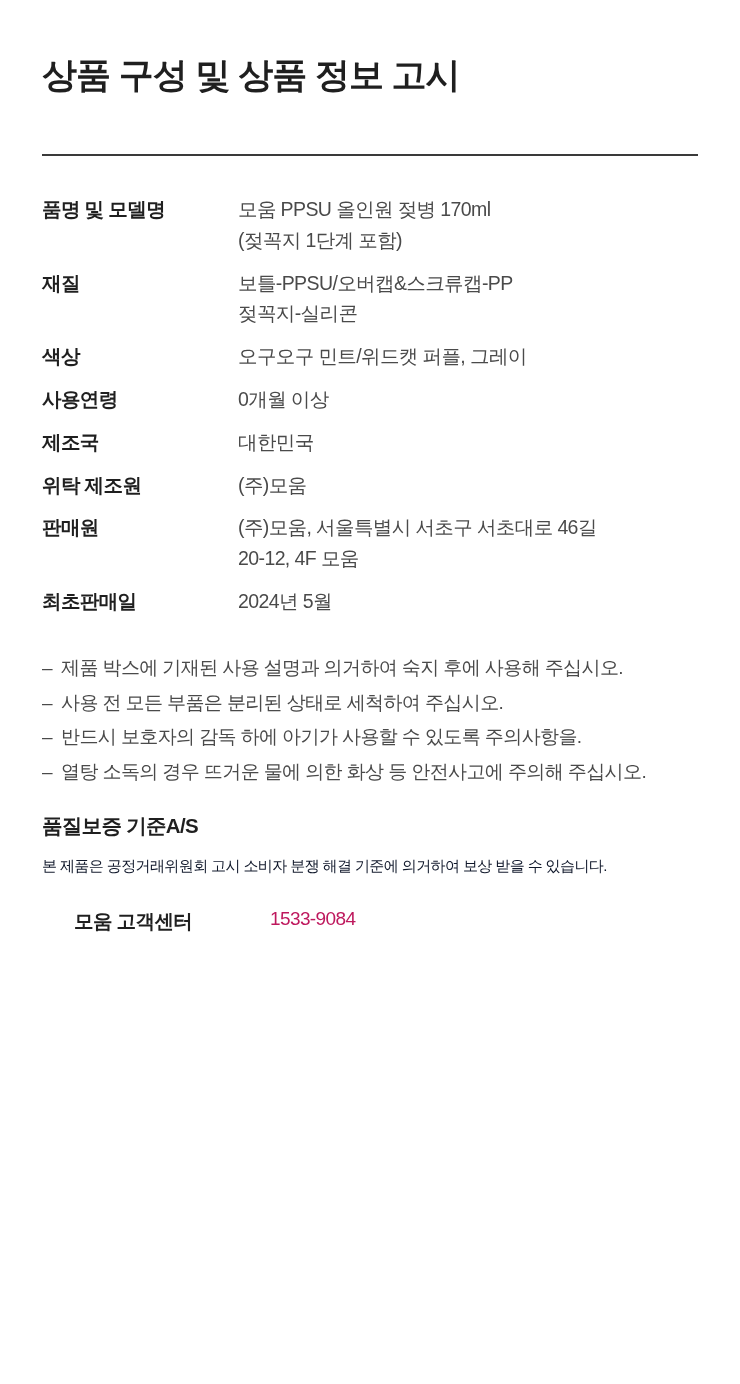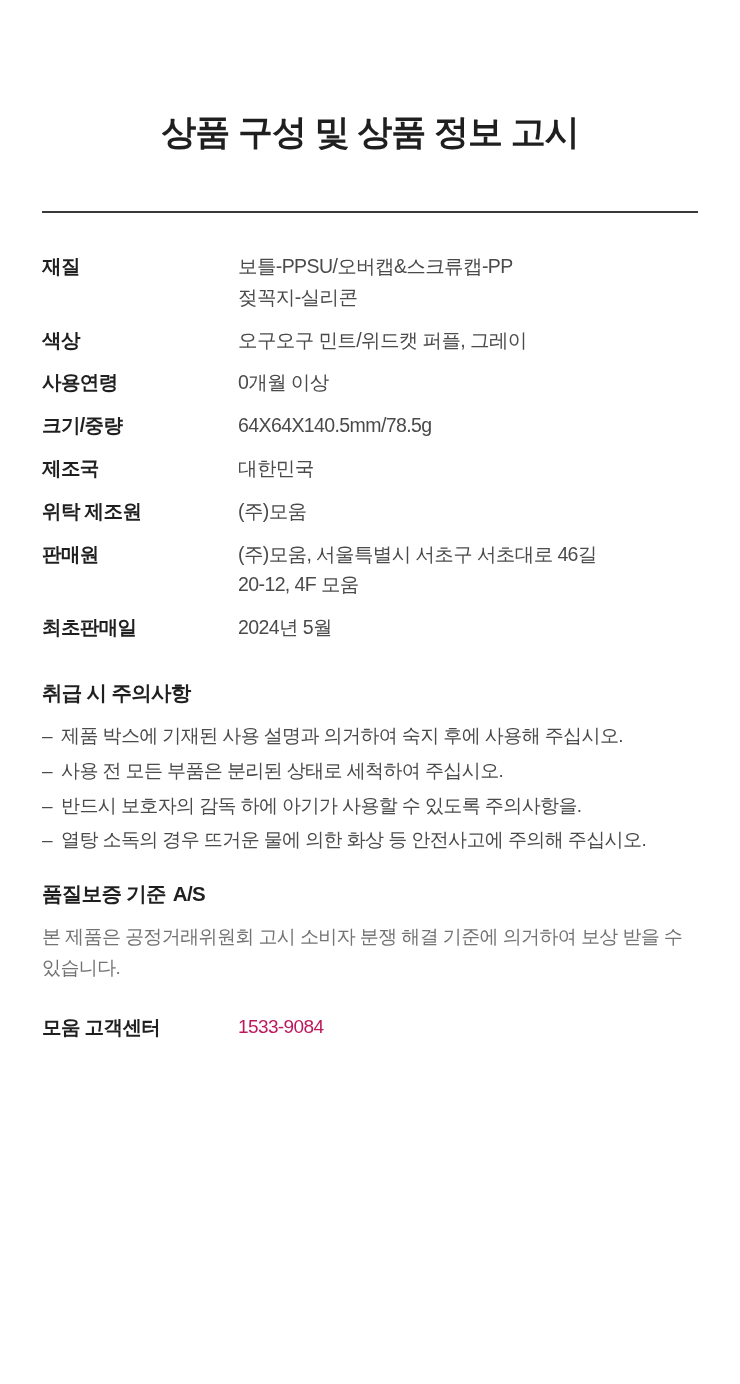--- a/index.html
+++ b/index.html
@@ -15,26 +15,26 @@
     -webkit-font-smoothing: antialiased;
   }
   .page {
     position: relative;
     width: 740px;
     height: 1384px;
     box-sizing: border-box;
     padding: 0 42px;
   }
   .doc-title {
-    text-align: center;
+    text-align: left;
     font-size: 35px;
     font-weight: 700;
     letter-spacing: -1px;
     color: #1f1f1f;
-    padding-top: 111px;
+    padding-top: 54px;
     line-height: 1.2;
   }
   .title-rule {
     margin-top: 58px;
     border-top: 2px solid #3a3a3a;
     width: 100%;
   }
   .spec-table {
     margin-top: 38px;
     width: 100%;
@@ -65,21 +65,20 @@
   }
   .section-heading {
     font-size: 20.5px;
     font-weight: 700;
     color: #1f1f1f;
     letter-spacing: -0.7px;
     margin-bottom: 14px;
   }
   .section-heading .as-tag {
     font-weight: 700;
-    margin-left: 7px;
   }
   .note-list {
     list-style: none;
     margin: 0;
     padding: 0;
   }
   .note-list li {
     font-size: 19px;
     line-height: 1.62;
     color: #4a4a4a;
@@ -87,29 +86,30 @@
     padding-left: 19px;
     position: relative;
     margin-bottom: 4px;
   }
   .note-list li .dash {
     position: absolute;
     left: 0;
     top: 0;
   }
   .body-text {
-    font-size: 19px;
+    font-size: 15px;
     line-height: 1.62;
-    color: #737373;
+    color: #0f172a;
     letter-spacing: -0.6px;
   }
   .contact-row {
     margin-top: 30px;
     display: flex;
-    align-items: center;
+    align-items: flex-start;
+    margin-left: 32px;
   }
   .contact-label {
     font-size: 19.5px;
     font-weight: 700;
     color: #1f1f1f;
     letter-spacing: -0.6px;
     width: 196px;
   }
   .contact-value {
     font-size: 19px;
@@ -121,45 +121,46 @@
 <body>
 
 <div class="page">
 
   <div class="doc-title">상품 구성 및 상품 정보 고시</div>
   <div class="title-rule"></div>
 
   <table class="spec-table">
     <tbody>
       <tr>
+        <td class="spec-label">품명 및 모델명</td>
+        <td class="spec-value">
+          <span class="sub-line">모움 PPSU 올인원 젖병 170ml</span>
+          <span class="sub-line">(젖꼭지 1단계 포함)</span>
+        </td>
+      </tr>
+      <tr>
         <td class="spec-label">재질</td>
         <td class="spec-value">
           <span class="sub-line">보틀-PPSU/오버캡&amp;스크류캡-PP</span>
           <span class="sub-line">젖꼭지-실리콘</span>
         </td>
       </tr>
       <tr>
         <td class="spec-label">색상</td>
         <td class="spec-value">
           <span class="sub-line">오구오구 민트/위드캣 퍼플, 그레이</span>
         </td>
       </tr>
       <tr>
         <td class="spec-label">사용연령</td>
         <td class="spec-value">
           <span class="sub-line">0개월 이상</span>
         </td>
       </tr>
       <tr>
-        <td class="spec-label">크기/중량</td>
-        <td class="spec-value">
-          <span class="sub-line">64X64X140.5mm/78.5g</span>
-        </td>
-      </tr>
-      <tr>
         <td class="spec-label">제조국</td>
         <td class="spec-value">
           <span class="sub-line">대한민국</span>
         </td>
       </tr>
       <tr>
         <td class="spec-label">위탁 제조원</td>
         <td class="spec-value">
           <span class="sub-line">(주)모움</span>
         </td>
@@ -174,21 +175,20 @@
       <tr>
         <td class="spec-label">최초판매일</td>
         <td class="spec-value">
           <span class="sub-line">2024년 5월</span>
         </td>
       </tr>
     </tbody>
   </table>
 
   <div class="section">
-    <div class="section-heading">취급 시 주의사항</div>
     <ul class="note-list">
       <li>
         <span class="dash">–</span>
         <span>제품 박스에 기재된 사용 설명과 의거하여 숙지 후에 사용해 주십시오.</span>
       </li>
       <li>
         <span class="dash">–</span>
         <span>사용 전 모든 부품은 분리된 상태로 세척하여 주십시오.</span>
       </li>
       <li>

